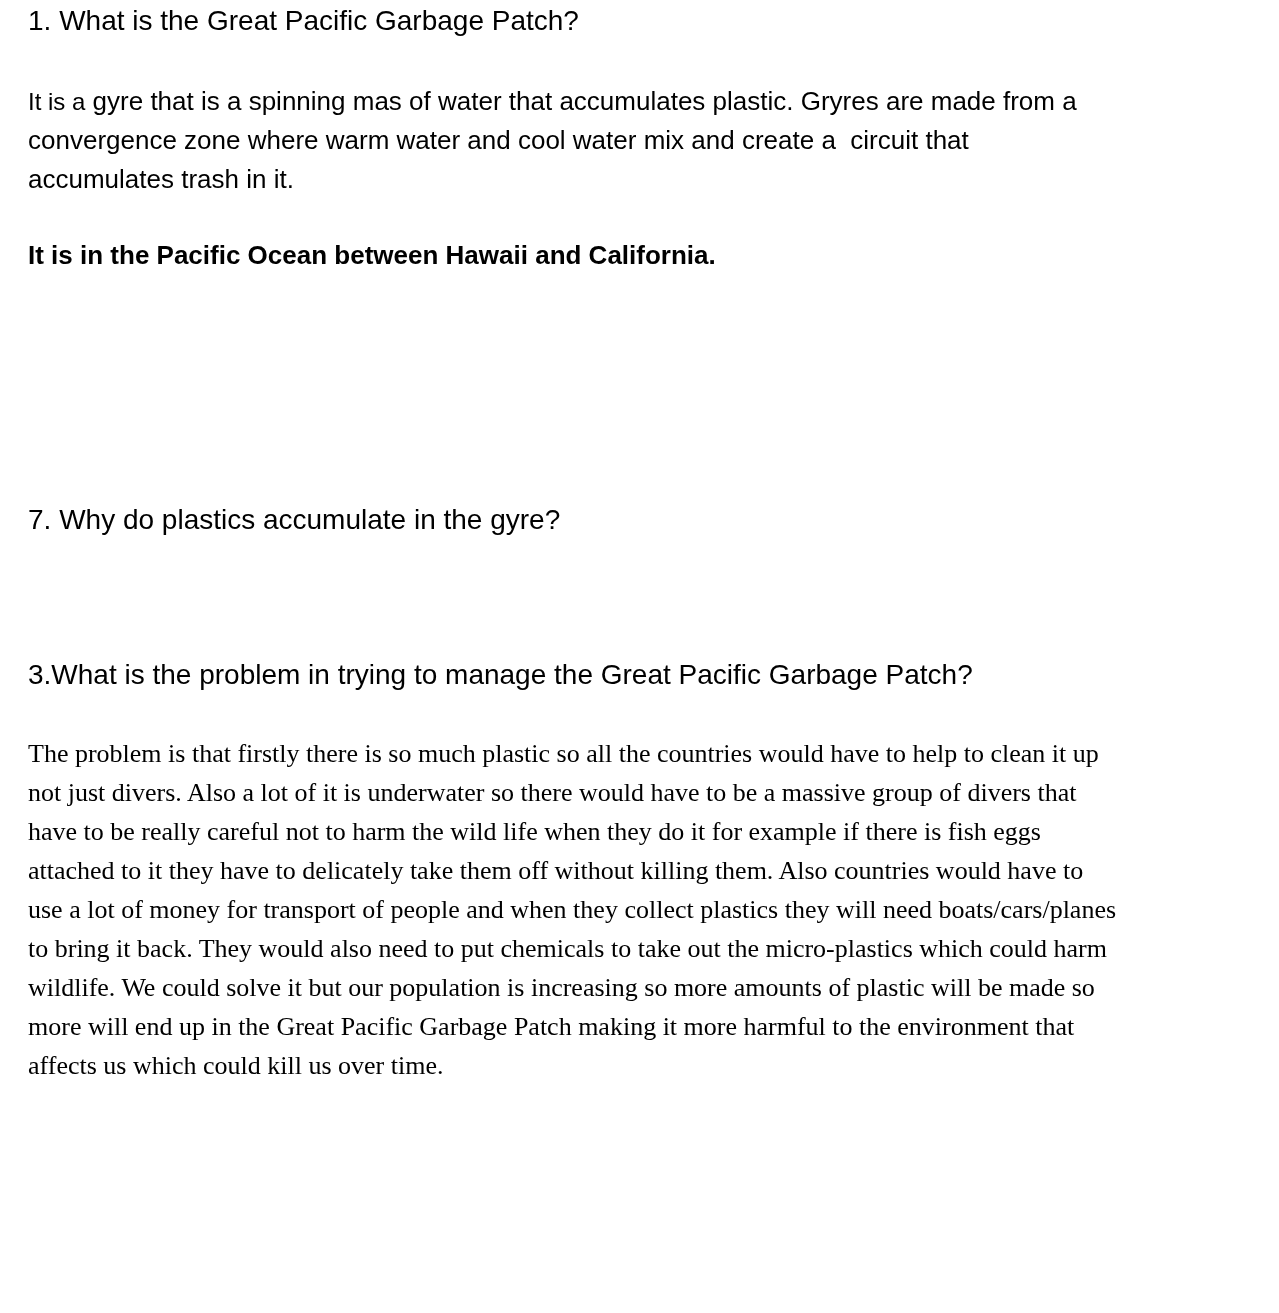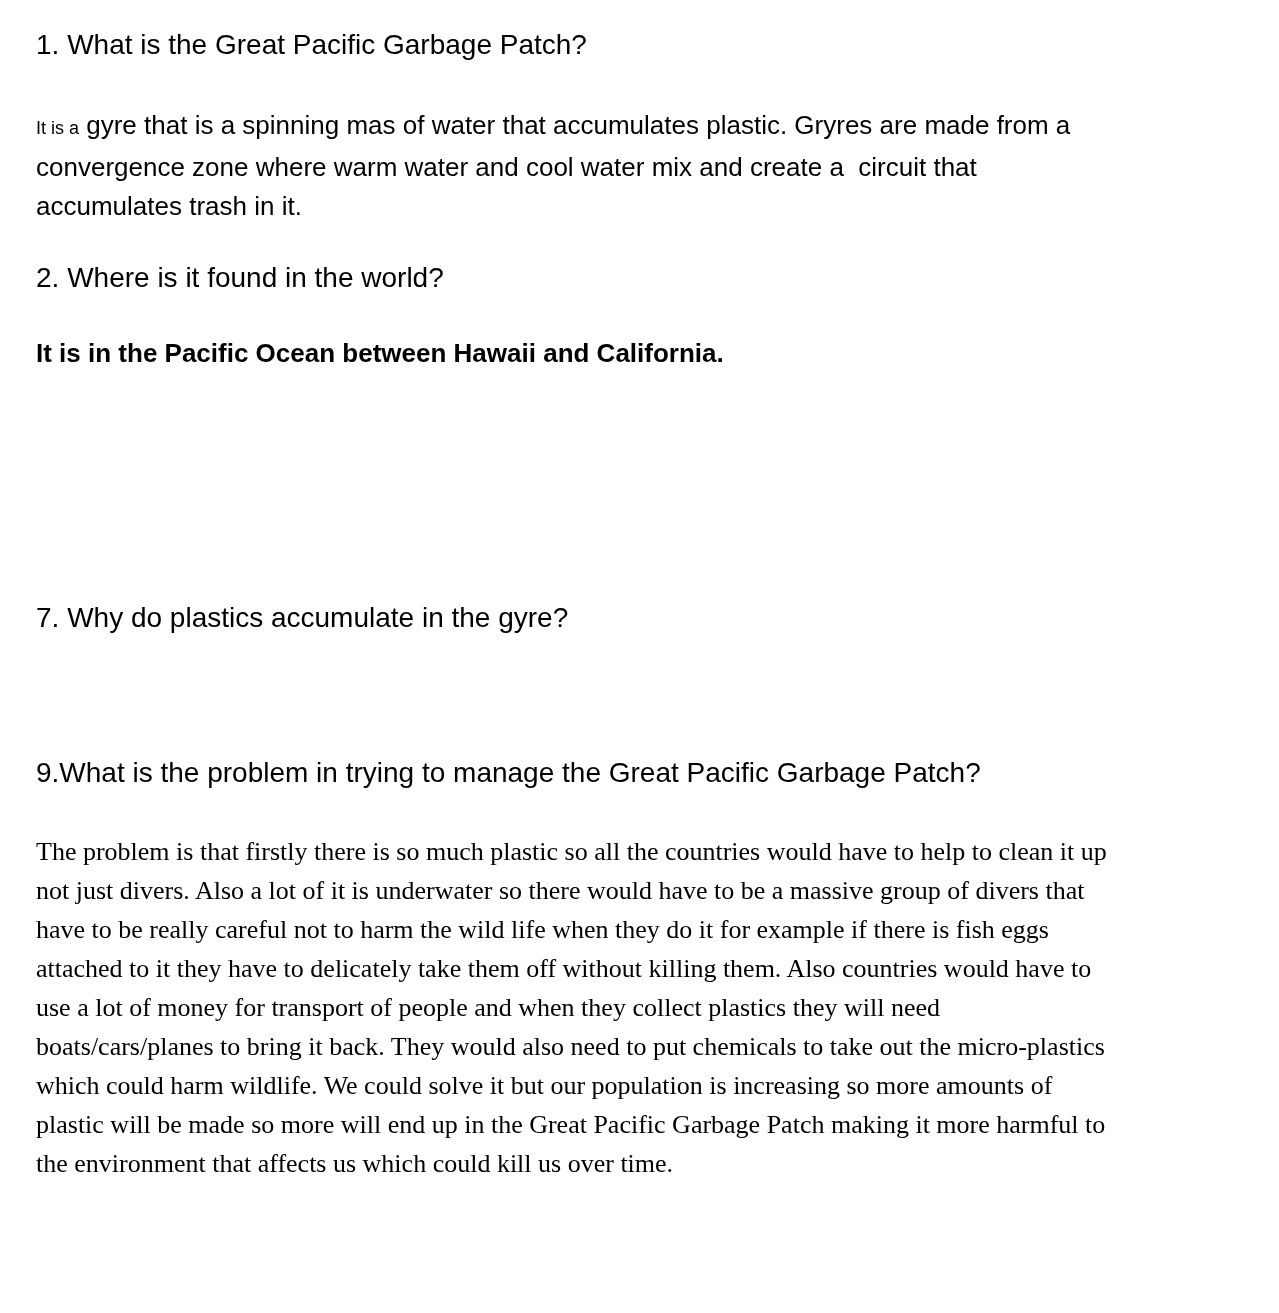--- a/index.html
+++ b/index.html
@@ -10,60 +10,58 @@
     width: 1279px;
     height: 1313px;
     background: #ffffff;
     overflow: hidden;
     font-family: "Liberation Sans", "DejaVu Sans", sans-serif;
     color: #000000;
   }
   .doc {
     box-sizing: border-box;
     width: 1155px;
-    padding: 1px 38px 0 36px;
-    margin-top: 24px;
+    padding: 1px 38px 0 28px;
   }
   .q {
     font-size: 28px;
     line-height: 39px;
     font-weight: 400;
     margin: 0;
     white-space: pre-wrap;
   }
   .a {
     font-size: 26px;
     line-height: 39px;
     margin: 0;
     white-space: pre-wrap;
   }
   .a .lead {
-    font-size: 18px;
+    font-size: 24px;
   }
   .a1 { margin-top: 42px; }
   .q2 { margin-top: 32px; }
   .a2 { margin-top: 37px; font-weight: bold; }
   .q4 { margin-top: 225px; }
   .a4 { margin-top: 39px; }
   .q5 { margin-top: 116px; }
   .a5 { margin-top: 40px; font-family: Liberation Serif, serif; }
 </style>
 </head>
 <body>
 
 <div class="doc">
 
   <h2 class="q q1">1. What is the Great Pacific Garbage Patch?</h2>
 
   <p class="a a1"><span class="lead">It is a</span><span> gyre that is a spinning mas of water that accumulates plastic. Gryres are made from a convergence zone where warm water and cool water mix and create a  circuit that accumulates trash in it.</span></p>
 
-  <h2 class="q q2">2. Where is it found in the world?</h2>
 
   <p class="a a2">It is in the Pacific Ocean between Hawaii and California.</p>
 
   <h2 class="q q4">7. Why do plastics accumulate in the gyre?</h2>
 
 
-  <h2 class="q q5">9.What is the problem in trying to manage the Great Pacific Garbage Patch?</h2>
+  <h2 class="q q5">3.What is the problem in trying to manage the Great Pacific Garbage Patch?</h2>
 
   <p class="a a5">The problem is that firstly there is so much plastic so all the countries would have to help to clean it up not just divers. Also a lot of it is underwater so there would have to be a massive group of divers that have to be really careful not to harm the wild life when they do it for example if there is fish eggs attached to it they have to delicately take them off without killing them. Also countries would have to use a lot of money for transport of people and when they collect plastics they will need boats/cars/planes to bring it back. They would also need to put chemicals to take out the micro-plastics which could harm wildlife. We could solve it but our population is increasing so more amounts of plastic will be made so more will end up in the Great Pacific Garbage Patch making it more harmful to the environment that affects us which could kill us over time.</p>
 
 </div>
 
 </body></html>

